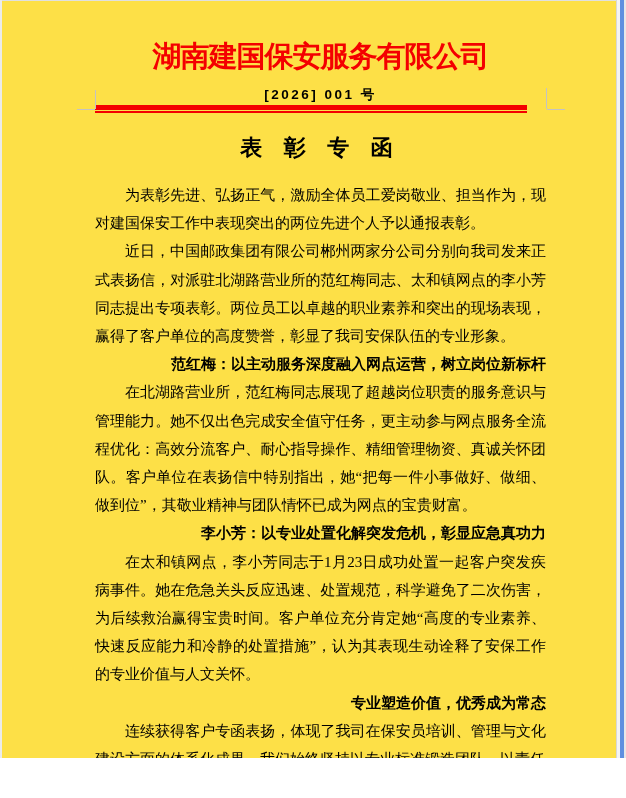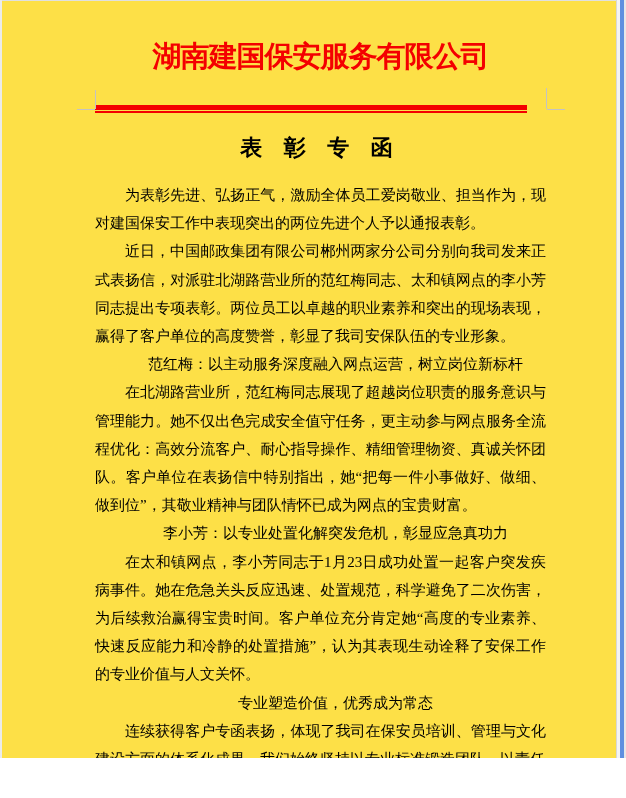--- a/index.html
+++ b/index.html
@@ -64,34 +64,35 @@
   .content {
     position: absolute; top: 181px; left: 95px; width: 451px;
     font-family: "Liberation Serif", serif;
     font-size: 15px; color: #000000;
     line-height: 28.2px;
     text-align: justify;
   }
   .content p { margin: 0; text-indent: 2em; }
   .content p.subhead {
     font-family: "Liberation Sans", sans-serif;
-    font-weight: normal;
-    text-align: center;
+    font-weight: bold;
+    text-align: right;
   }
 </style>
 </head>
 <body>
 
 <div class="screen">
 
   <div class="edge-top"></div>
   <div class="edge-left"></div>
 
   <h1 class="doc-title">湖南建国保安服务有限公司</h1>
 
+  <div class="doc-number">[2026] 001 号</div>
 
   <div class="red-rule">
     <div class="thick"></div>
     <div class="gap"></div>
     <div class="thin"></div>
   </div>
 
   <div class="mark mark-left">
     <i class="v"></i>
     <i class="h"></i>

